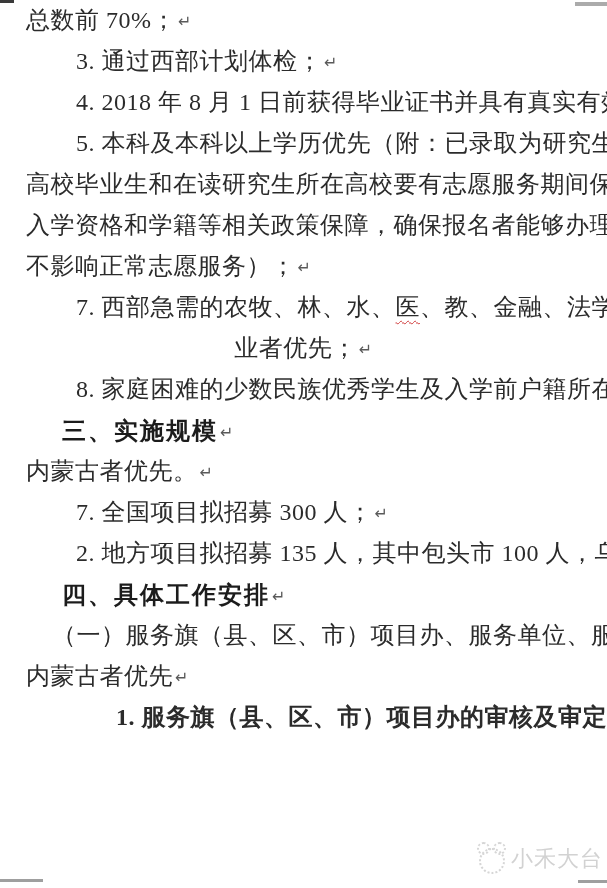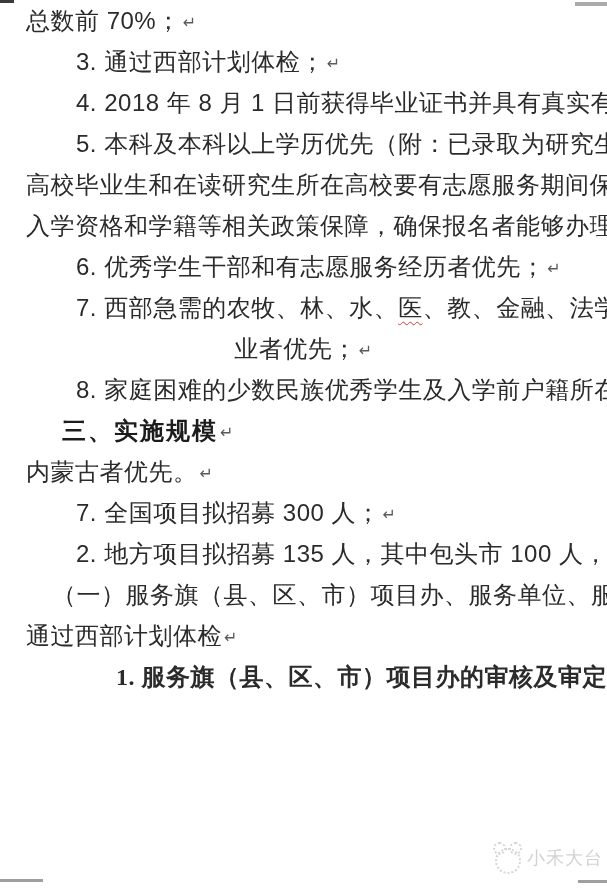--- a/index.html
+++ b/index.html
@@ -23,21 +23,21 @@
   }
   .text-line {
     height: 41px;
     line-height: 41px;
     font-size: 24px;
     color: #2b2b2b;
     white-space: nowrap;
     letter-spacing: 0.5px;
   }
   .seg-body {
-    font-family: Liberation Sans, sans-serif;
+    font-family: Liberation Serif, serif;
     font-weight: normal;
   }
   .seg-bold {
     font-family: "Liberation Serif", "DejaVu Serif", serif;
     font-weight: bold;
     margin-left: 40px;
   }
   .seg-heading {
     font-family: "Liberation Sans", "DejaVu Sans", sans-serif;
     font-weight: bold;
@@ -94,49 +94,50 @@
   .wm-mascot .ear {
     position: absolute;
     width: 9px; height: 9px;
     border: 2px dotted #d6d6d6;
     border-radius: 50%;
     top: 2px;
   }
   .wm-mascot .ear.l { left: 4px; }
   .wm-mascot .ear.r { left: 20px; }
   .wm-text {
-    font-family: Liberation Mono, monospace;
-    font-size: 18px;
+    font-family: Liberation Sans, sans-serif;
+    font-size: 22px;
     line-height: 26px;
     color: #d2d2d2;
     letter-spacing: 1px;
     white-space: nowrap;
   }
 </style>
 </head>
 <body>
 
 <div class="page">
   <div id="lines-container">
       <div class="text-line" style="padding-left: 0px;"><span class="seg-body">总数前 70%；</span><span class="pilcrow">↵</span></div>
       <div class="text-line" style="padding-left: 50px;"><span class="seg-body">3. 通过西部计划体检；</span><span class="pilcrow">↵</span></div>
       <div class="text-line" style="padding-left: 50px;"><span class="seg-body">4. 2018 年 8 月 1 日前获得毕业证书并具有真实有效居民</span></div>
       <div class="text-line" style="padding-left: 50px;"><span class="seg-body">5. 本科及本科以上学历优先（附：已录取为研究生的应届</span></div>
       <div class="text-line" style="padding-left: 0px;"><span class="seg-body">高校毕业生和在读研究生所在高校要有志愿服务期间保留其</span></div>
       <div class="text-line" style="padding-left: 0px;"><span class="seg-body">入学资格和学籍等相关政策保障，确保报名者能够办理休学，</span></div>
-      <div class="text-line" style="padding-left: 50px;"><span class="seg-body">6. 优秀学生干部和有志愿服务经历者优先；</span><span class="pilcrow">↵</span></div>
+      <div class="text-line" style="padding-left: 0px;"><span class="seg-body">不影响正常志愿服务）；</span><span class="pilcrow">↵</span></div>
       <div class="text-line" style="padding-left: 50px;"><span class="seg-body">7. 西部急需的农牧、林、水、</span><span class="seg-body seg-squiggle" style="text-decoration-color: rgb(208, 60, 60);">医</span><span class="seg-body">、教、金融、法学类专</span></div>
       <div class="text-line" style="padding-left: 0px; text-align: center;"><span class="seg-body">业者优先；</span><span class="pilcrow">↵</span></div>
       <div class="text-line" style="padding-left: 50px;"><span class="seg-body">8. 家庭困难的少数民族优秀学生及入学前户籍所在地为</span></div>
       <div class="text-line" style="padding-left: 36px;"><span class="seg-heading">三、实施规模</span><span class="pilcrow">↵</span></div>
       <div class="text-line" style="padding-left: 0px;"><span class="seg-body">内蒙古者优先。</span><span class="pilcrow">↵</span></div>
       <div class="text-line" style="padding-left: 50px;"><span class="seg-body">7. 全国项目拟招募 300 人；</span><span class="pilcrow">↵</span></div>
       <div class="text-line" style="padding-left: 50px;"><span class="seg-body">2. 地方项目拟招募 135 人，其中包头市 100 人，乌海市</span></div>
+      <div class="text-line" style="padding-left: 36px;"><span class="seg-heading">四、具体工作安排</span><span class="pilcrow">↵</span></div>
       <div class="text-line" style="padding-left: 26px;"><span class="seg-body">（一）服务旗（县、区、市）项目办、服务单位、服务岗</span></div>
-      <div class="text-line" style="padding-left: 0px;"><span class="seg-body">通过西部计划体检</span><span class="pilcrow">↵</span></div>
+      <div class="text-line" style="padding-left: 0px;"><span class="seg-body">内蒙古者优先</span><span class="pilcrow">↵</span></div>
       <div class="text-line" style="padding-left: 50px;"><span class="seg-bold">1. 服务旗（县、区、市）项目办的审核及审定</span><span class="seg-body seg-faded">。自治区</span></div>
     </div>
 </div>
 
 <div class="corner-mark tl"></div>
 <div class="corner-mark tr"></div>
 <div class="corner-mark bl"></div>
 <div class="corner-mark br"></div>
 
 <div class="watermark">

